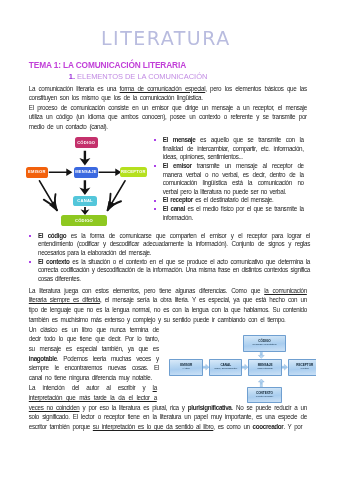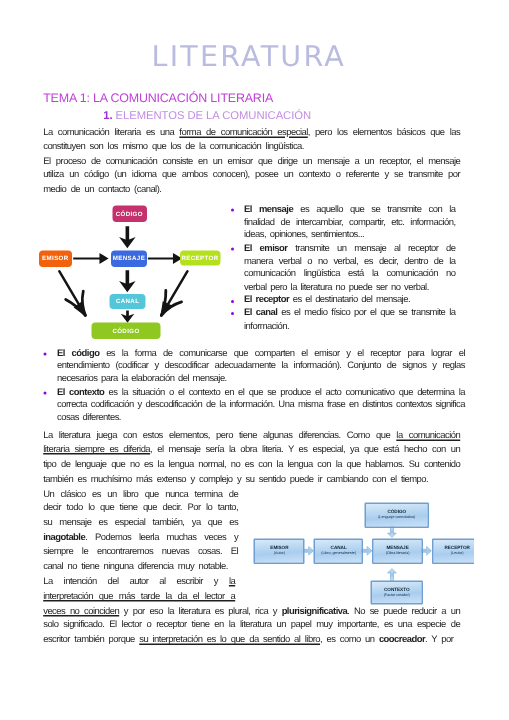--- a/index.html
+++ b/index.html
@@ -6,21 +6,21 @@
   body{width:339px;height:480px;overflow:hidden;
        font-family:"Liberation Sans",sans-serif;color:#1b1b1b;}
   .page{position:relative;width:316px;height:480px;background:#fff;overflow:hidden;}
 
   
   .title{position:absolute;left:101px;top:26.5px;
     font-family:"DejaVu Sans",sans-serif;font-size:19px;font-weight:400;
     letter-spacing:1.5px;color:#b9bcdf;white-space:nowrap;}
 
   
-  .h-tema{position:absolute;left:28.8px;top:60.5px;font-size:8.3px;font-weight:normal;
+  .h-tema{position:absolute;left:28.8px;top:60.5px;font-size:8.3px;font-weight:bold;
     color:#c13fd8;letter-spacing:-.12px;white-space:nowrap;line-height:8px;}
   .h-sub{position:absolute;left:28.8px;top:72.6px;font-size:7.5px;font-weight:400;
     color:#c28ce3;letter-spacing:-.03px;white-space:nowrap;line-height:8px;margin-left:40px;}
   .h-sub b{font-weight:bold;color:#9b30d9;}
 
   
   .tx{position:absolute;left:28.8px;width:278px;margin:0;
     font-size:6.3px;letter-spacing:-0.35px;word-spacing:1.5px;
     line-height:9.65px;text-align:justify;color:#1f1f1f;}
   .tx u{text-decoration:underline;text-underline-offset:0.5px;

